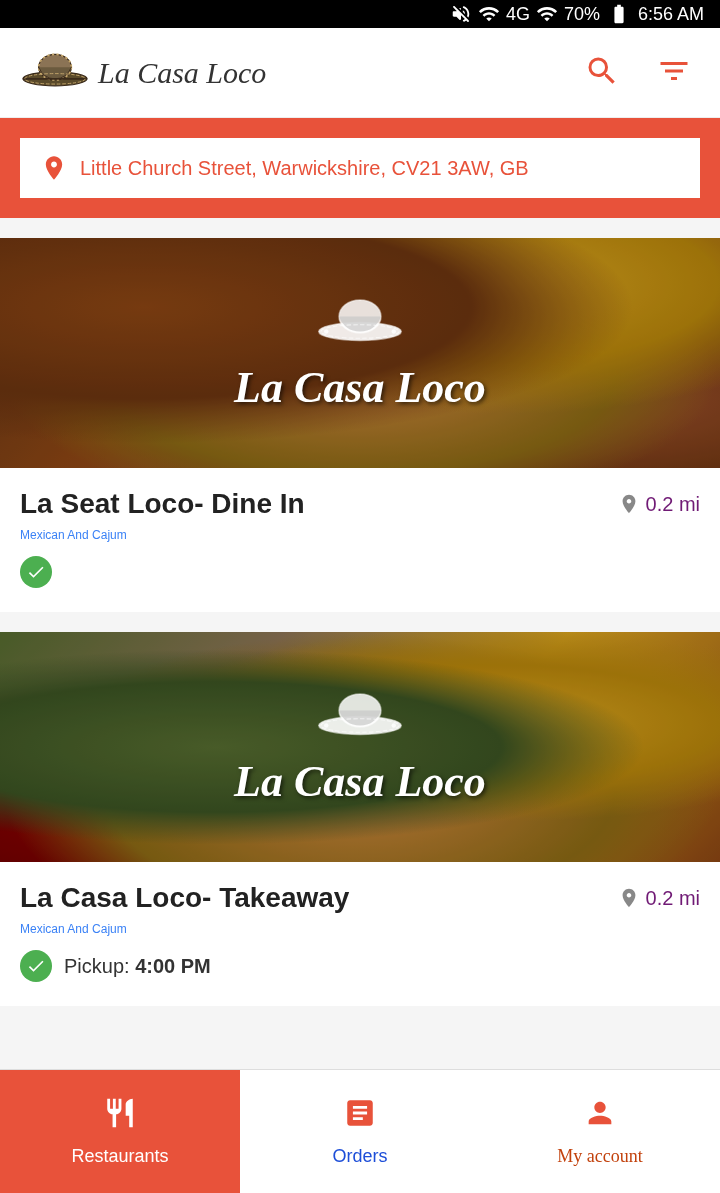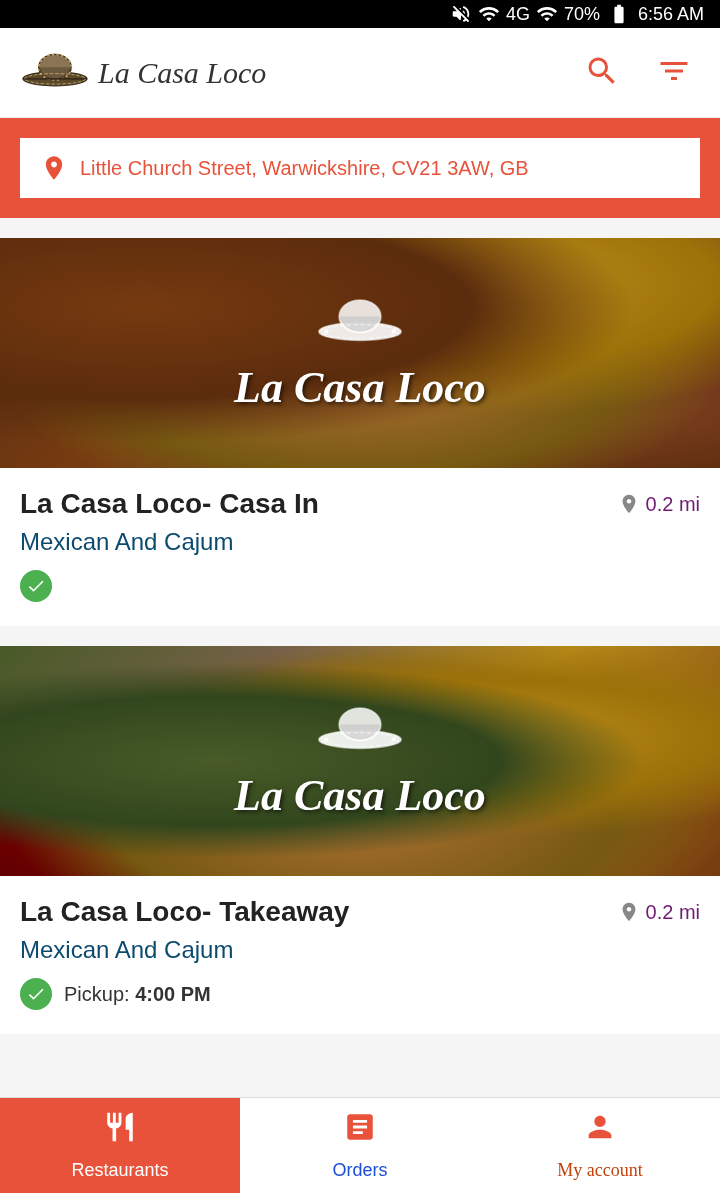--- a/index.html
+++ b/index.html
@@ -179,22 +179,22 @@
     .distance {
       display: flex;
       align-items: center;
       gap: 6px;
       color: #701a75;
       font-size: 20px;
       text-align: right;
     }
 
     .cuisine-type {
-      font-size: 24px;
-      color: #0c4a6e;
+      font-size: 12px;
+      color: #3b82f6;
       margin-bottom: 14px;
     }
 
     .status-row {
       display: flex;
       align-items: center;
       gap: 12px;
     }
 
     .status-check {
@@ -216,21 +216,21 @@
       font-weight: 600;
       color: #333;
     }
 
     
     .bottom-nav {
       position: fixed;
       bottom: 0;
       left: 0;
       width: 720px;
-      height: 96px;
+      height: 124px;
       display: flex;
       align-items: stretch;
       border-top: 1px solid #ddd;
     }
 
     .nav-item {
       flex: 1;
       display: flex;
       flex-direction: column;
       align-items: center;
@@ -344,21 +344,21 @@
 
             <circle cx="15" cy="50" r="3" fill="rgba(255,255,255,0.8)"></circle>
             <circle cx="105" cy="50" r="3" fill="rgba(255,255,255,0.8)"></circle>
           </svg>
           <span class="brand-name-overlay">La Casa Loco</span>
         </div>
       </div>
     </div>
     <div class="restaurant-info">
       <div class="restaurant-header">
-        <span class="restaurant-name">La Casa Loco- Casa In</span>
+        <span class="restaurant-name">La Seat Loco- Dine In</span>
         <div class="distance">
           <svg width="22" height="22" viewBox="0 0 24 24" fill="#888">
             <path d="M12 2C8.13 2 5 5.13 5 9c0 5.25 7 13 7 13s7-7.75 7-13c0-3.87-3.13-7-7-7zm0 9.5c-1.38 0-2.5-1.12-2.5-2.5s1.12-2.5 2.5-2.5 2.5 1.12 2.5 2.5-1.12 2.5-2.5 2.5z"></path>
           </svg>
           <span>0.2 mi</span>
         </div>
       </div>
       <div class="cuisine-type">Mexican And Cajum</div>
       <div class="status-row">
         <div class="status-check">

